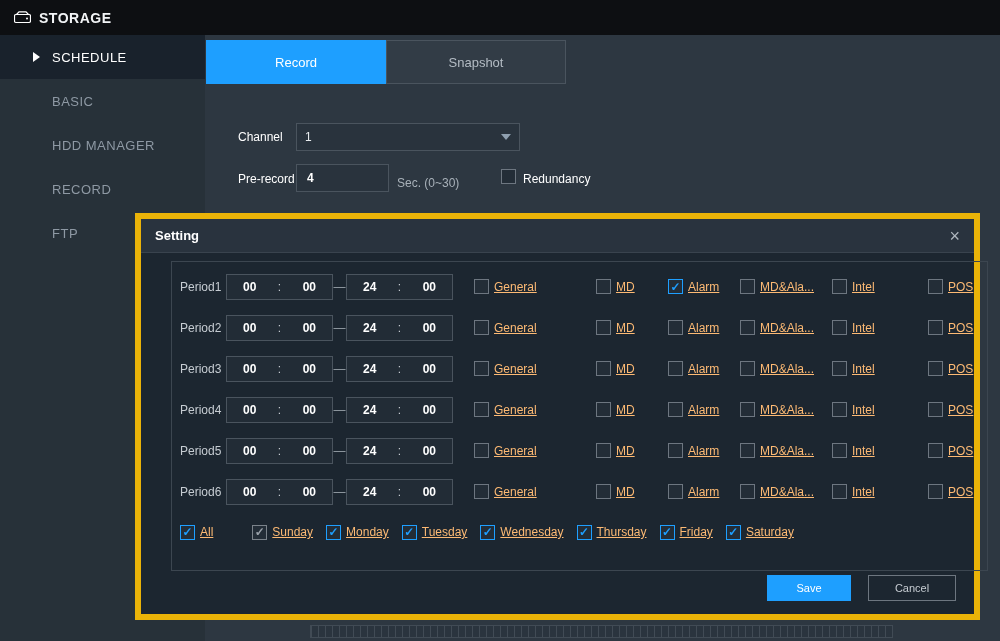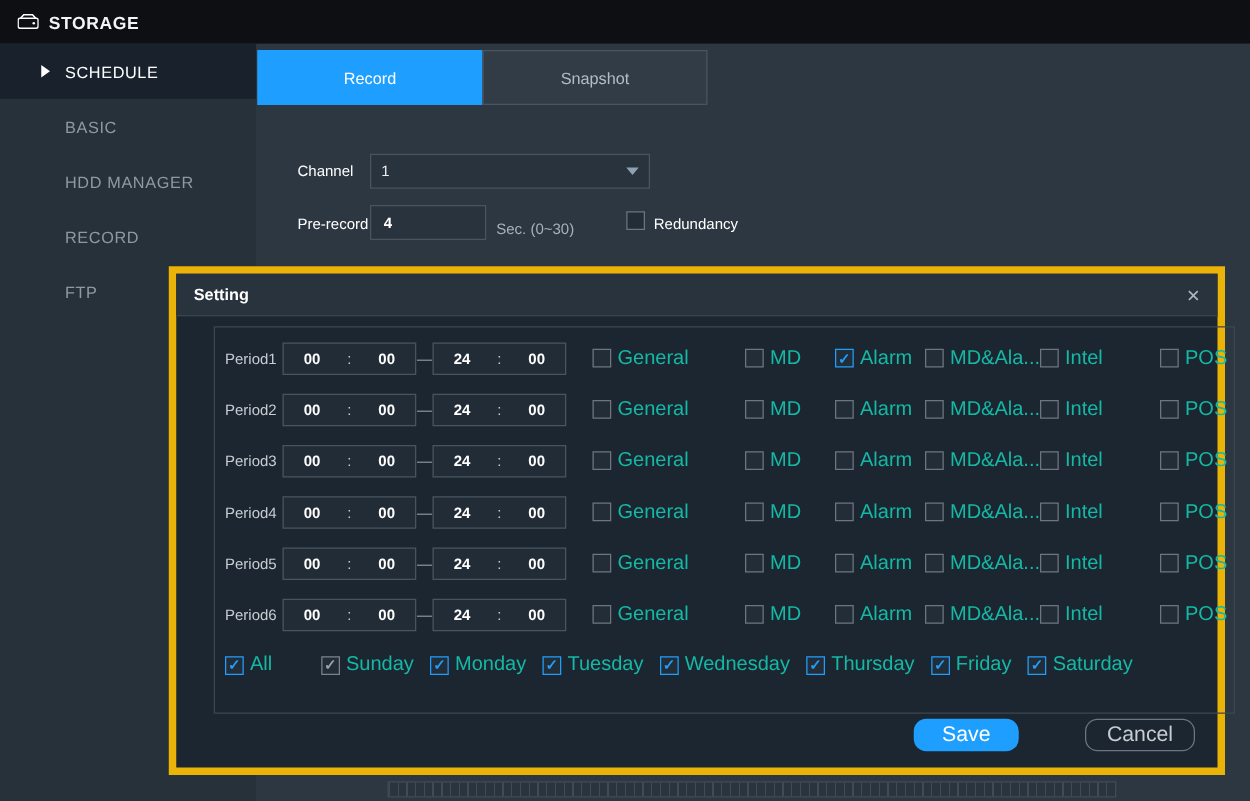--- a/index.html
+++ b/index.html
@@ -66,21 +66,21 @@
   .unit-text { position:absolute; font-size:12px; color:#a8b1b9; }
 
   
   .cb {
     display:inline-flex; width:15px; height:15px; border:1px solid #6d7680;
     background:#232d37; align-items:center; justify-content:center;
     font-size:12px; line-height:1; color:transparent; cursor:pointer; flex:none;
   }
   .cb.checked { border-color:#1e9fff; color:#1e9fff; font-weight:700; }
   .cb.disabled { border-color:#7b838b; color:#9aa2aa; }
-  .cb-label { font-size:16px; color:#14b8a6; margin-left:5px; white-space:nowrap; }
+  .cb-label { font-size:12px; color:#fdba74; margin-left:5px; white-space:nowrap;text-decoration:underline; }
   .cb-item { display:inline-flex; align-items:center; }
 
   
   .modal {
     position:absolute; left:135px; top:213px; width:845px; height:407px;
     background:#1c2630; border:6px solid #eab308; z-index:5;
   }
   .modal-titlebar {
     height:34px; background:#29333e; border-bottom:1px solid #39434e;
     display:flex; align-items:center; padding:0 14px;
@@ -109,21 +109,21 @@
   .cb-group .cb-item:nth-child(4){ width:92px; }
   .cb-group .cb-item:nth-child(5){ width:96px; }
   .days-row { height:40px; display:flex; align-items:center; gap:13px; }
   .days-row .cb-item.day-all { margin-right:26px; }
 
   .modal-buttons {
     position:absolute; right:18px; bottom:13px; display:flex; gap:17px;
   }
   .btn {
     height:26px; display:flex; align-items:center; justify-content:center;
-    font-size:17px; cursor:pointer; border-radius:10px;margin-left:36px;
+    font-size:11px; cursor:pointer; border-radius:0;
   }
   .btn-save { width:84px; background:#1e9fff; color:#fff; }
   .btn-cancel { width:88px; background:transparent; border:1px solid #6d7680; color:#c6ccd2; }
 
   
   .ruler {
     position:absolute; left:310px; top:625px; width:583px; height:13px;
     border:1px solid #414b55;
     background:repeating-linear-gradient(90deg, #414b55 0 1px, #2a343e 1px 7px);
   }

